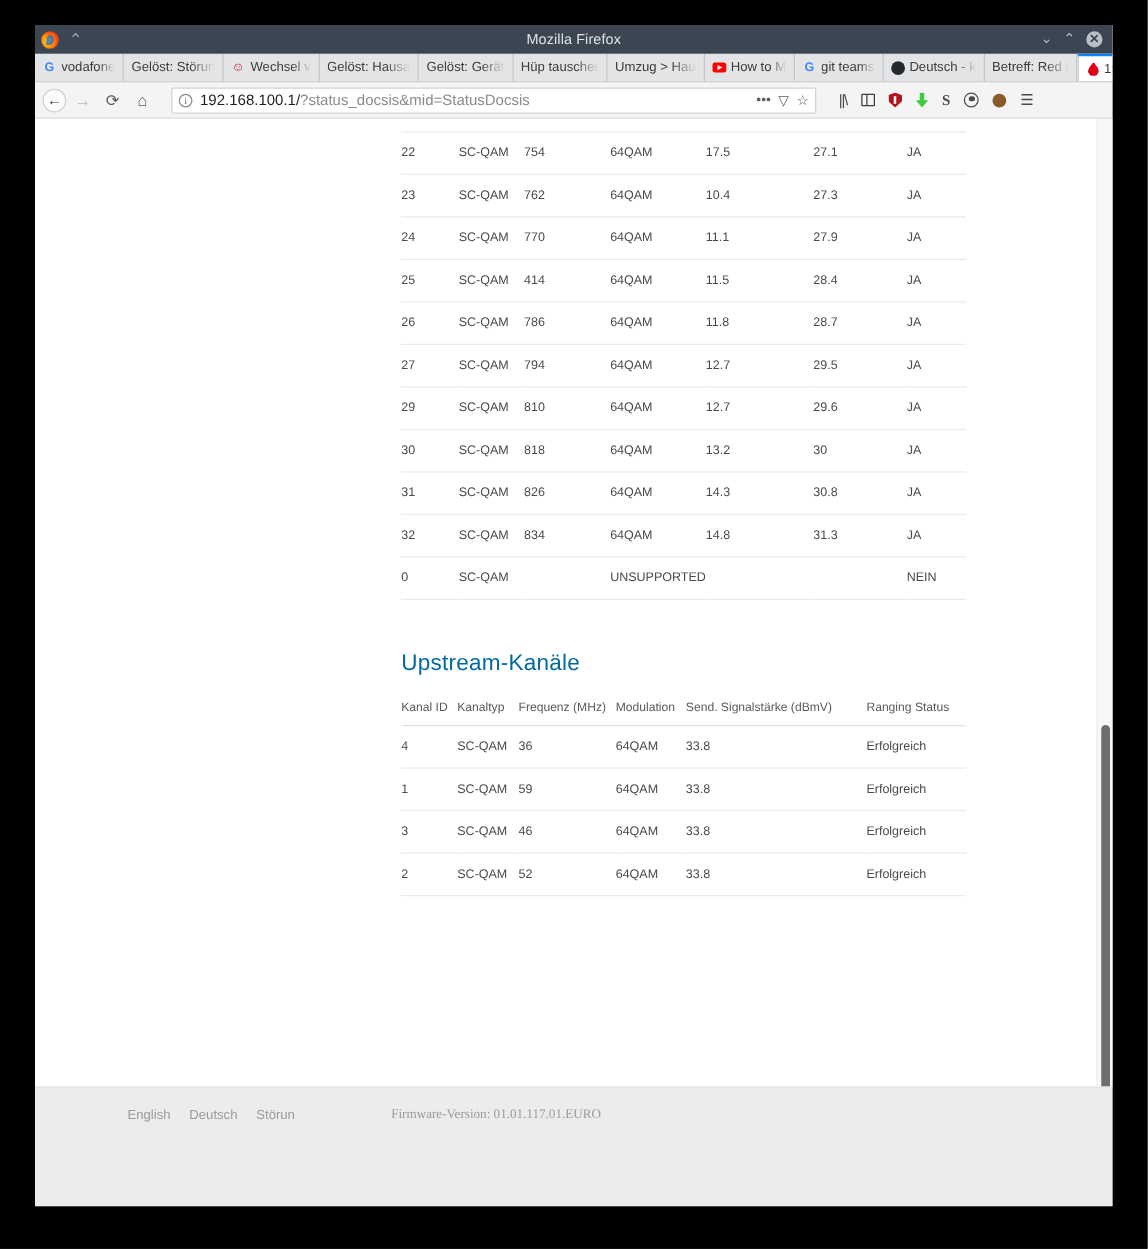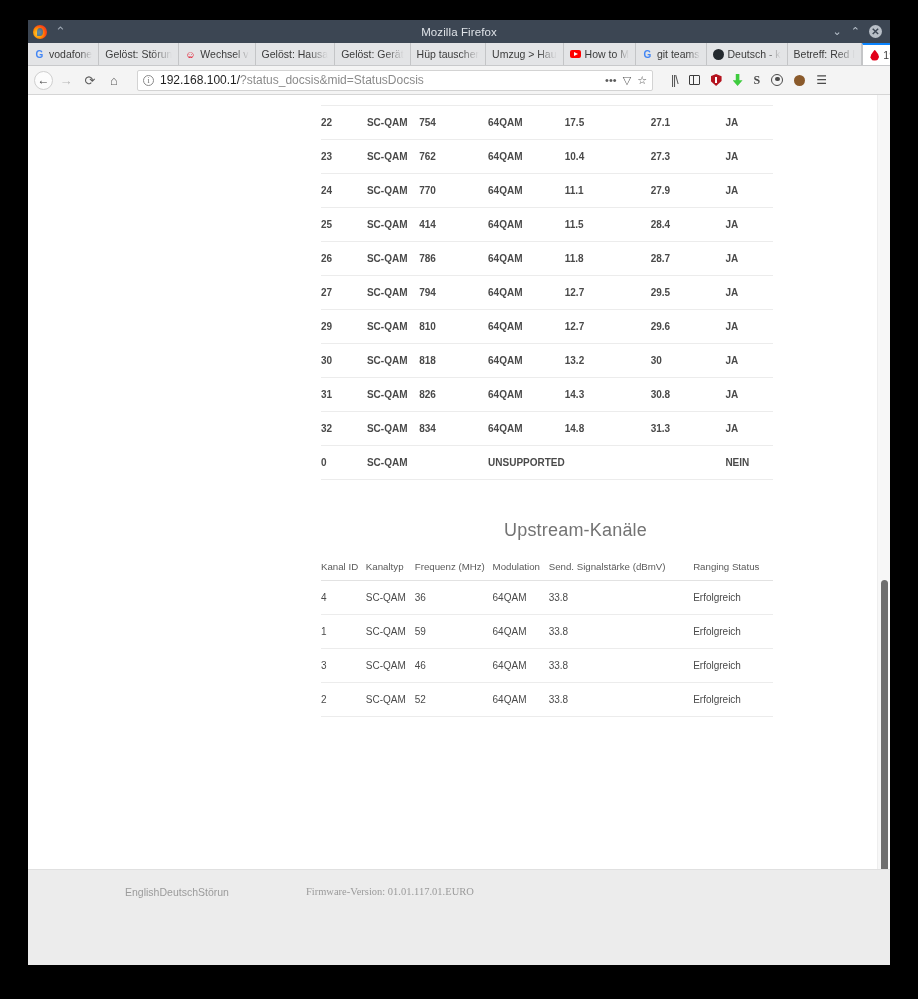--- a/index.html
+++ b/index.html
@@ -188,43 +188,42 @@
     white-space: nowrap;
     vertical-align: middle;
   }
   
   .ds col.c0{width:48px}.ds col.c1{width:53px}.ds col.c2{width:72px}
   .ds col.c3{width:62px}.ds col.c4{width:90px}.ds col.c5{width:78px}.ds col.c6{width:49px}
   
   .us col.c0{width:50px}.us col.c1{width:55px}.us col.c2{width:83px}
   .us col.c3{width:62px}.us col.c4{width:163px}.us col.c5{width:89px}
 
-  .clip-top { margin-top: -23px; font-weight: bold; }
+  .clip-top { margin-top: -23px; }
 
   h2.section {
-    color: #737373;
+    color: #0369a1;
     font-size: 18px;
     font-weight: normal;
     margin: 40px 0 14px 0;
     letter-spacing: .2px;
-    text-align: center;
   }
 
   .footer {
     background: #ececec;
     border-top: 1px solid #e0e0e0;
     height: 96px;
     flex: 0 0 auto;
     display: flex;
     align-items: flex-start;
     font-size: 10.5px;
     color: #9b9b9b;
     padding-top: 16px;
   }
-  .footer .langs { margin-left: 97px; display:flex; }
+  .footer .langs { margin-left: 74px; display:flex; gap: 15px; }
   .footer .fw { margin-left: 77px; font-family: Liberation Serif, serif; }
 
   
   .scrollbar {
     position:absolute; right:0; top:0; bottom:0; width:13px;
     background:#f7f7f7; border-left:1px solid #eee;
   }
   .thumb {
     position:absolute; left:3px; width:7px;
     background:#6e6e6e; border-radius:4px;

